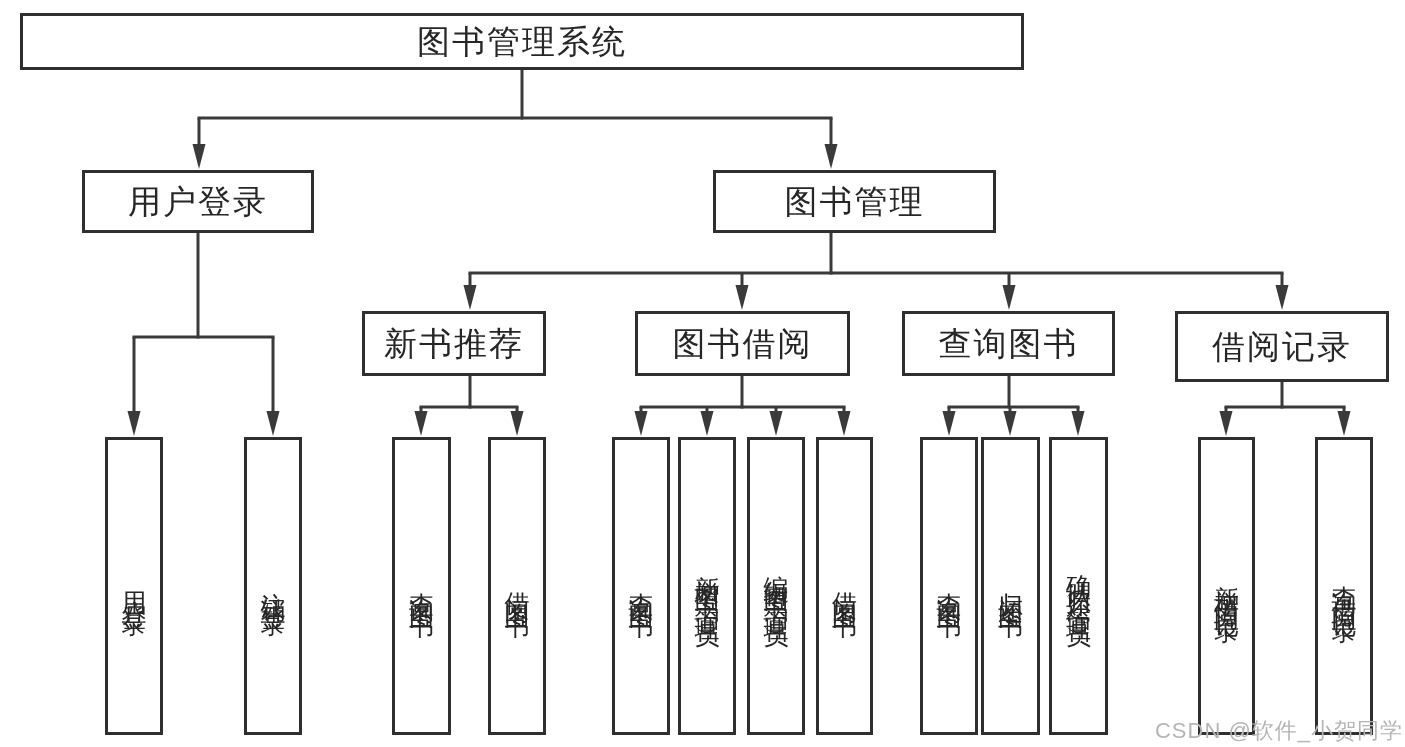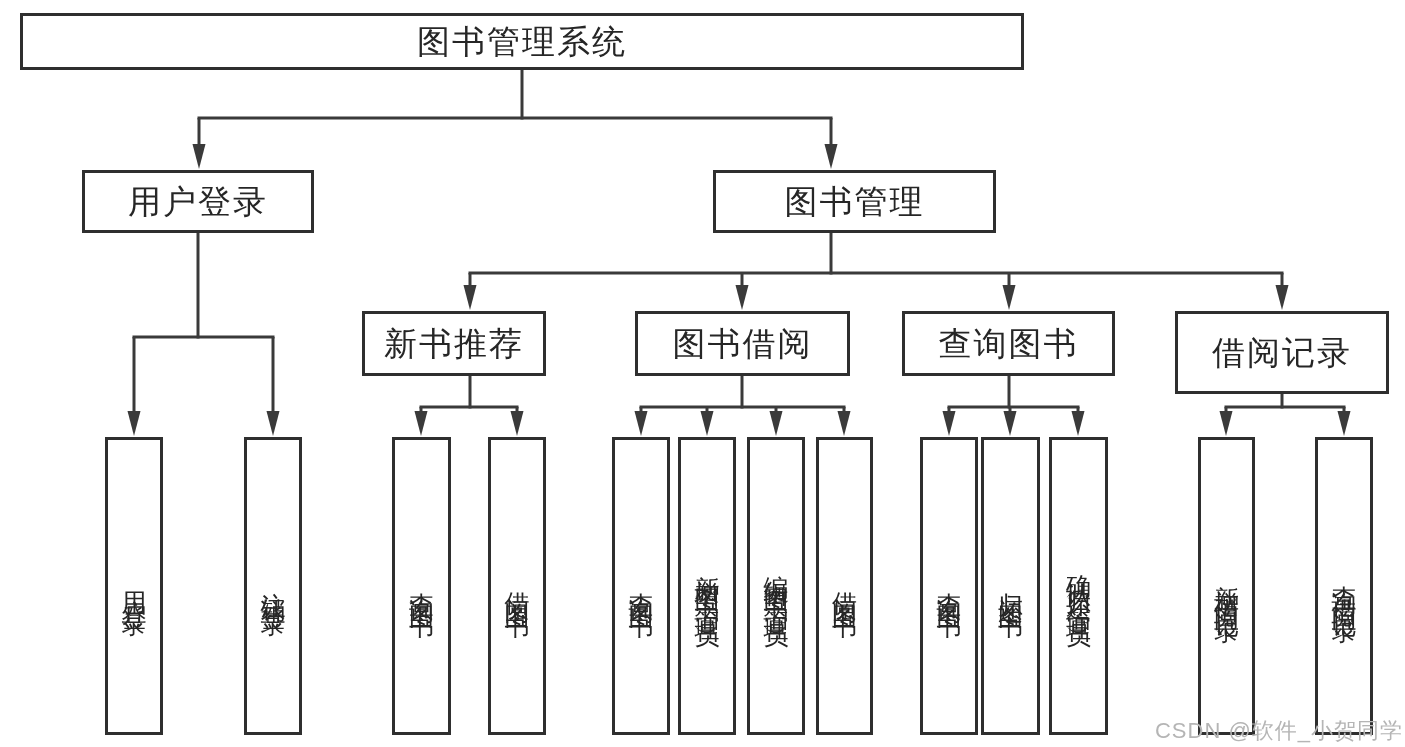--- a/index.html
+++ b/index.html
@@ -107,21 +107,21 @@
   </svg>
 
   <div class="node hnode" style="left:20px;top:13px;width:1004px;height:57px">图书管理系统</div>
 
   <div class="node hnode" style="left:82px;top:170px;width:232px;height:63px">用户登录</div>
   <div class="node hnode" style="left:713px;top:170px;width:283px;height:63px">图书管理</div>
 
   <div class="node hnode" style="left:362px;top:311px;width:184px;height:65px">新书推荐</div>
   <div class="node hnode" style="left:635px;top:311px;width:215px;height:65px">图书借阅</div>
   <div class="node hnode" style="left:902px;top:311px;width:213px;height:65px">查询图书</div>
-  <div class="node hnode" style="left:1175px;top:311px;width:214px;height:83px">借阅记录</div>
+  <div class="node hnode" style="left:1175px;top:311px;width:214px;height:71px">借阅记录</div>
 
   <div class="node vnode" style="left:105px;top:437px;width:58px;height:298px">用户登录</div>
   <div class="node vnode" style="left:244px;top:437px;width:58px;height:298px">注销登录</div>
 
   <div class="node vnode" style="left:392px;top:437px;width:59px;height:298px">查询图书</div>
   <div class="node vnode" style="left:488px;top:437px;width:58px;height:298px">借阅图书</div>
 
   <div class="node vnode" style="left:612px;top:437px;width:58px;height:298px">查询图书</div>
   <div class="node vnode" style="left:678px;top:437px;width:58px;height:298px">新增图书（管理员）</div>
   <div class="node vnode" style="left:747px;top:437px;width:58px;height:298px">编辑图书（管理员）</div>

